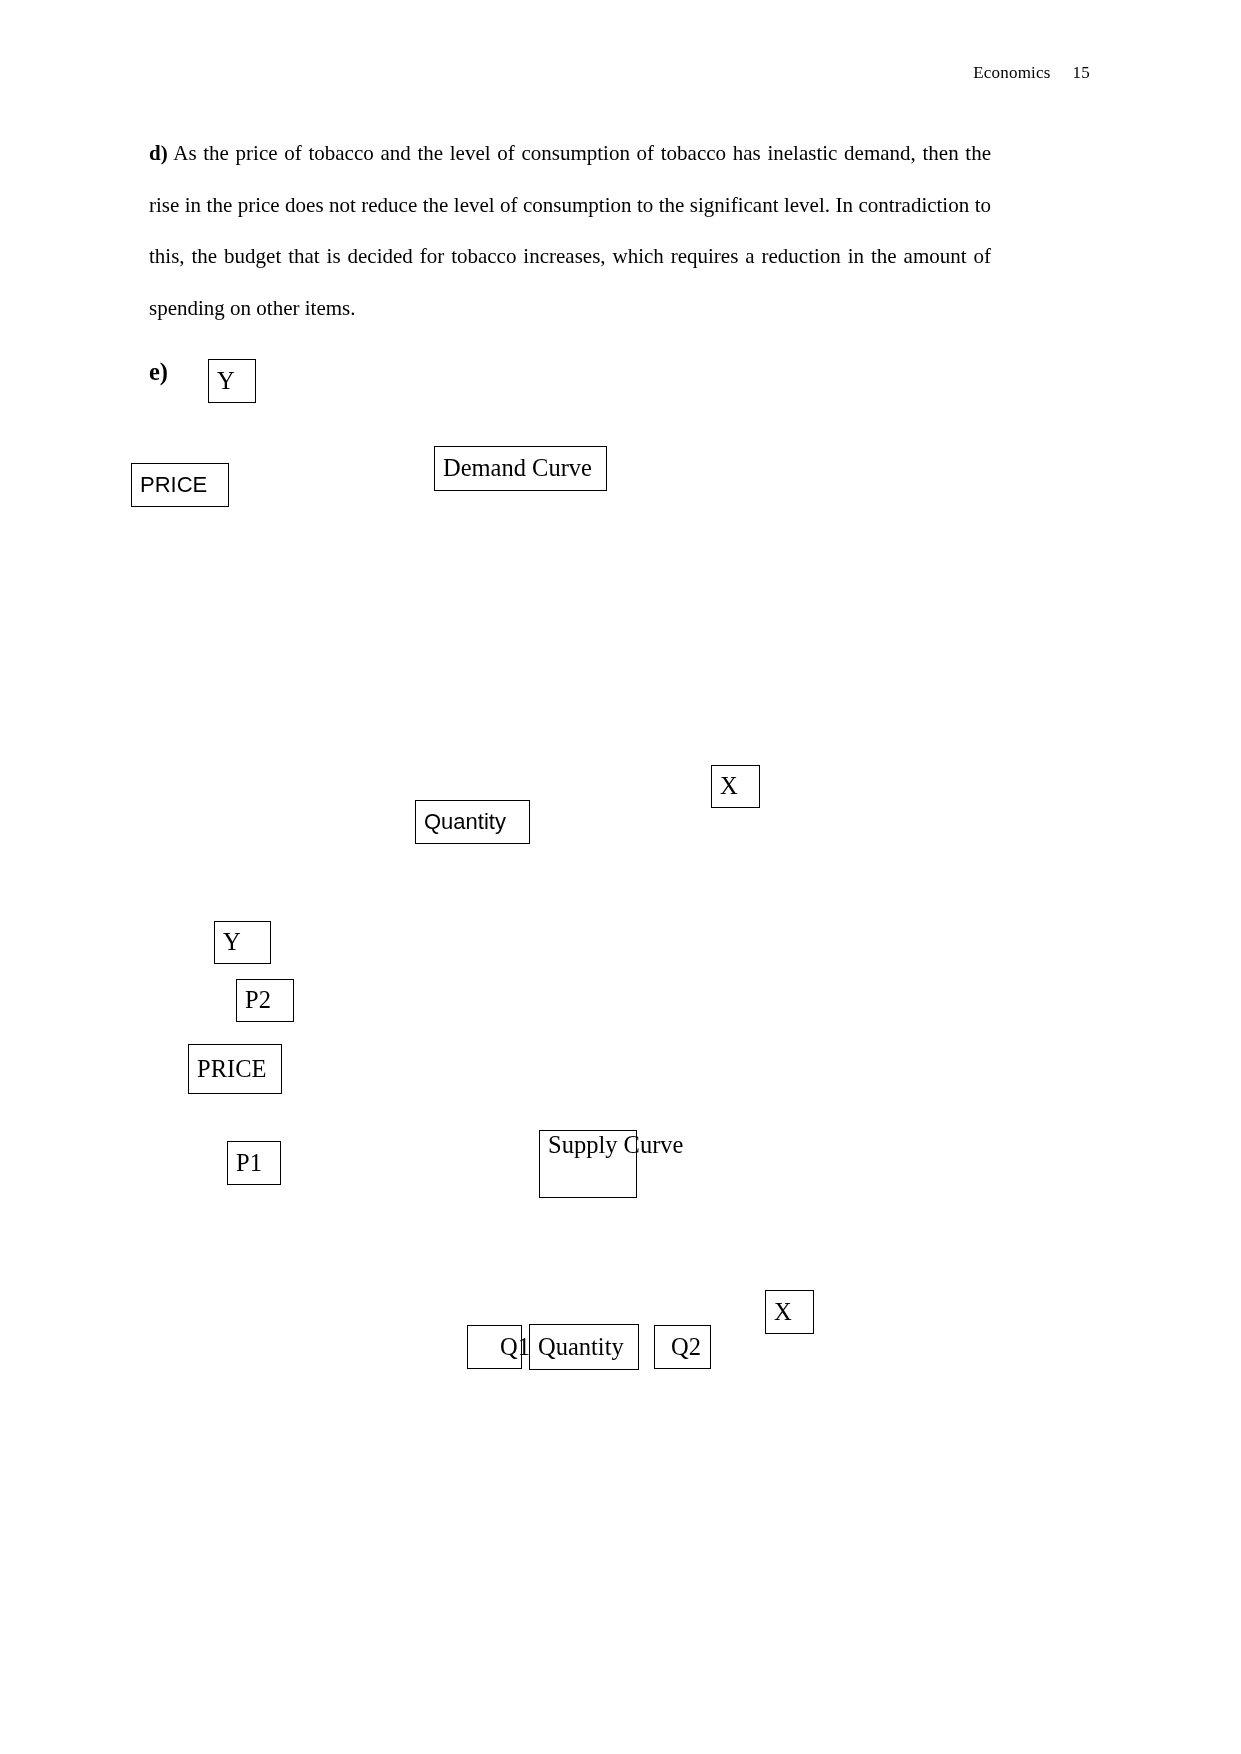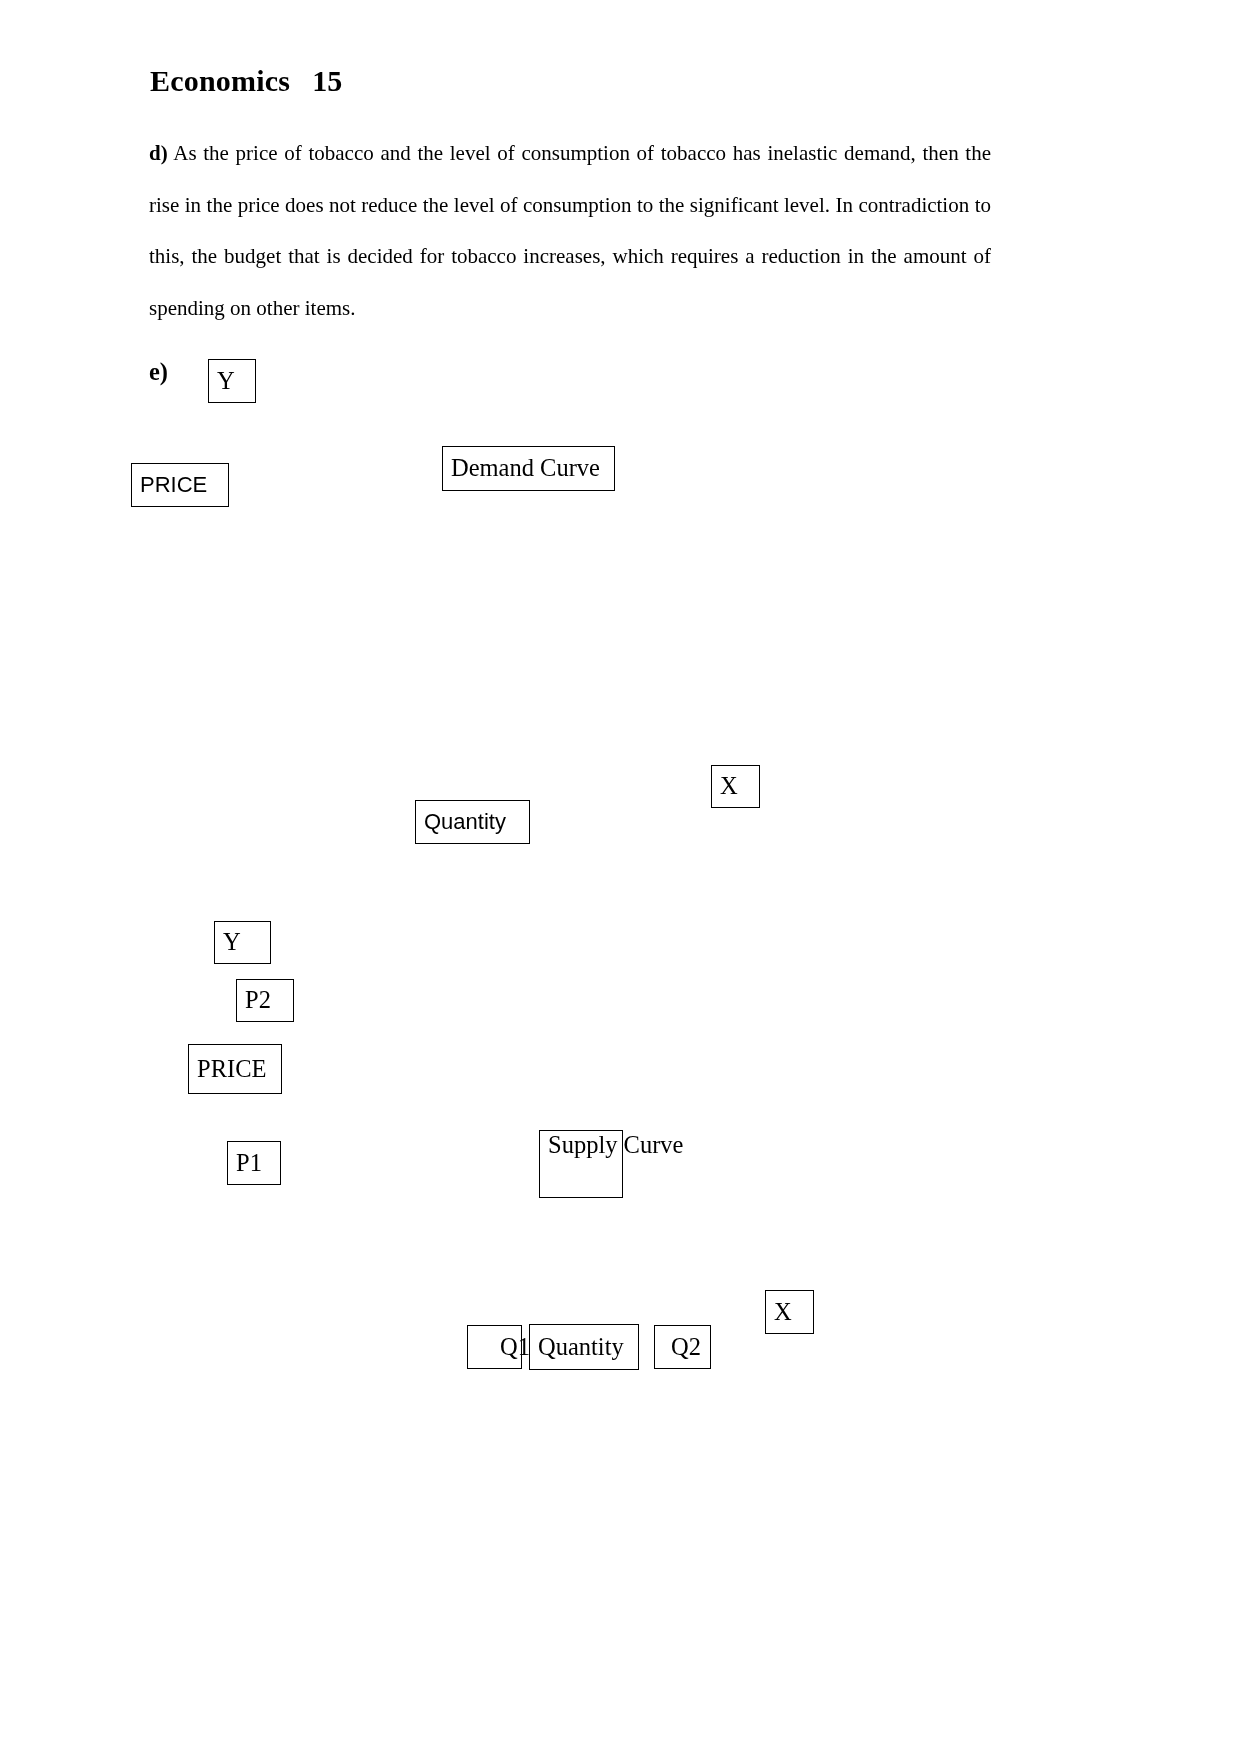--- a/index.html
+++ b/index.html
@@ -16,26 +16,26 @@
     font-family: "Liberation Serif", serif;
     color: #000000;
   }
 
   
   .header {
     position: absolute;
     left: 150px;
     top: 63px;
     width: 940px;
+    text-align: right;
     font-family: "Liberation Serif", serif;
-    font-size: 30px;
+    font-size: 17px;
     line-height: 1.2;
     letter-spacing: 0.2px;
     white-space: pre;
-    font-weight: bold;
   }
   .header .hdr-title { }
   .header .hdr-gap { display: inline-block; width: 22px; }
   .header .hdr-page { }
 
   
   .body-block {
     position: absolute;
     left: 149px;
     top: 128px;
@@ -95,30 +95,30 @@
     font-size: 22px;
   }
   
   .dbox.overflow > span {
     overflow: visible;
   }
 
   
   #box-y1      { left: 208px; top: 359px;  width: 48px;  height: 44px; }
   #box-price1  { left: 131px; top: 463px;  width: 98px;  height: 44px; }
-  #box-demand  { left: 434px; top: 446px;  width: 173px; height: 45px; margin-left: 8px; }
+  #box-demand  { left: 434px; top: 446px;  width: 173px; height: 45px; }
   #box-x1      { left: 711px; top: 765px;  width: 49px;  height: 43px; }
   #box-qty1    { left: 415px; top: 800px;  width: 115px; height: 44px; }
 
   
   #box-y2      { left: 214px; top: 921px;  width: 57px;  height: 43px; }
   #box-p2      { left: 236px; top: 979px;  width: 58px;  height: 43px; }
   #box-price2  { left: 188px; top: 1044px; width: 94px;  height: 50px; }
   #box-p1      { left: 227px; top: 1141px; width: 54px;  height: 44px; align-items: center; }
-  #box-supply  { left: 539px; top: 1130px; width: 84px;  height: 68px; }
+  #box-supply  { left: 539px; top: 1130px; width: 98px;  height: 68px; }
   #box-x2      { left: 765px; top: 1290px; width: 49px;  height: 44px; }
   #box-q1      { left: 467px; top: 1325px; width: 55px;  height: 44px; padding-left: 24px; }
   #box-qty2    { left: 529px; top: 1324px; width: 110px; height: 46px; }
   #box-q2      { left: 654px; top: 1325px; width: 57px;  height: 44px; padding-left: 8px; }
 </style>
 </head>
 <body>
 
 <div class="page">
 

